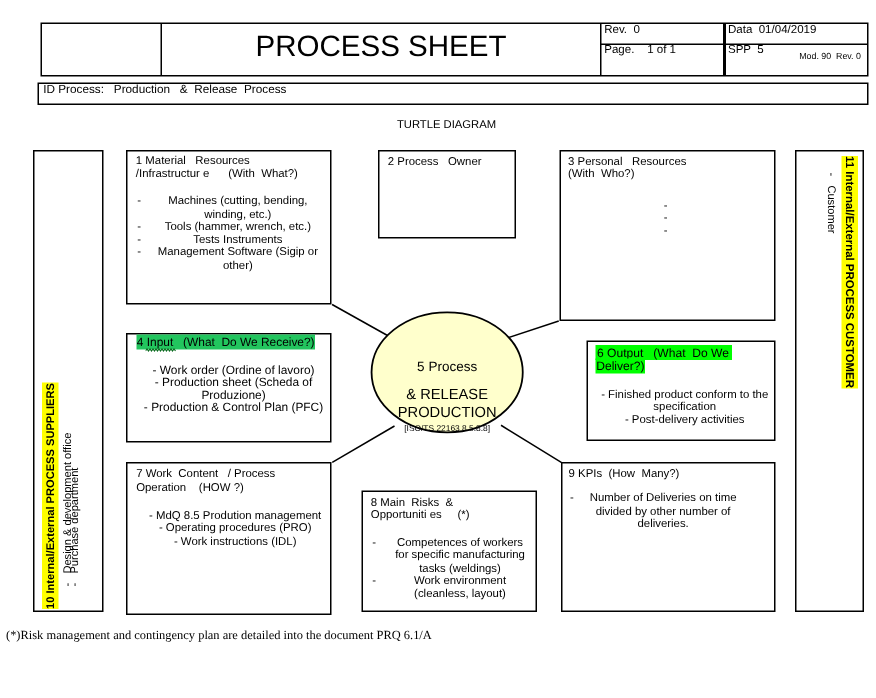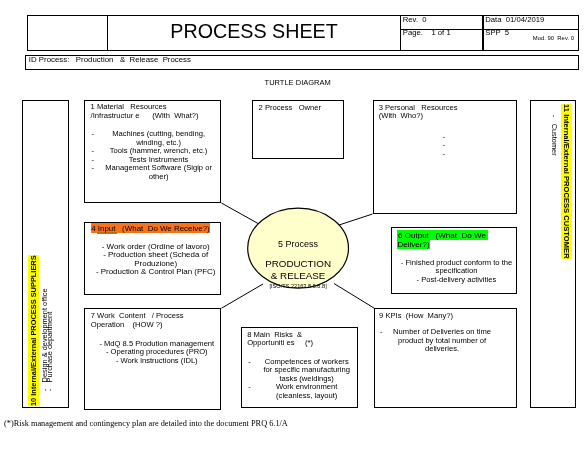--- a/index.html
+++ b/index.html
@@ -75,22 +75,22 @@
     <line x1="221.4" y1="203.0" x2="262.5" y2="226.0" stroke="#000" stroke-width="1"></line>
     <line x1="372.5" y1="214.0" x2="334.5" y2="226.5" stroke="#000" stroke-width="1"></line>
     <line x1="221.5" y1="308.2" x2="263.0" y2="284.0" stroke="#000" stroke-width="1"></line>
     <line x1="374.2" y1="308.2" x2="334.0" y2="283.5" stroke="#000" stroke-width="1"></line>
     <ellipse cx="298.1" cy="248.2" rx="50.4" ry="40.0" fill="#FFFFCC" stroke="#000" stroke-width="1.2"></ellipse>
   </svg>
 
   <div class="abs" style="left:248px;top:224px;width:100.2px;height:80px;text-align:center">
     <div style="position:absolute;left:0;top:15.3px;width:100.2px;font-size:9px">5 Process</div>
     <div style="position:absolute;left:0;top:34.3px;width:100.2px;font-size:9.8px;line-height:11.5px">
+      <div>&amp; RELEASE</div>
       <div>PRODUCTION</div>
-      <div>&amp; RELEASE</div>
     </div>
     <div style="position:absolute;left:0;top:59.1px;width:100.2px;font-size:5.6px">[ISO/TS 22163 8.5.8.8]</div>
   </div>
 
   <div class="bx thick" style="left:22.4px;top:100.2px;width:47.1px;height:308px"></div>
   <div class="vtext" style="left:29.5px;top:405.9px;font-weight:bold;font-size:7.42px"><span style="background:#FFFF00;padding:0.8px 0 0.6px">10 Internal/External PROCESS SUPPLIERS</span></div>
   <div class="vtext" style="left:40.5px;top:391.2px;font-size:7.4px"><span>-&nbsp;&nbsp;&nbsp;</span><span>Design &amp; development office</span></div>
   <div class="vtext" style="left:46.2px;top:391.2px;font-size:7.4px"><span>-&nbsp;&nbsp;&nbsp;</span><span>Purchase department</span></div>
 
   <div class="bx thick" style="left:84.2px;top:99.9px;width:136.9px;height:103px">
@@ -112,21 +112,21 @@
     <div class="txt" style="left:5.2px;top:2.5px;width:138px">3 Personal   Resources
 (With  Who?)</div>
     <ul class="dash tight" style="position:absolute;left:5.2px;top:31.5px;width:130px">
         <li>-</li>
         <li>-</li>
         <li>-</li>
       </ul>
   </div>
 
   <div class="bx thick" style="left:84.3px;top:222.1px;width:137.1px;height:72.9px">
-    <div class="txt" style="left:5.4px;top:1.7px;width:132px;font-size:7.95px"><span class="hl" style="background:#f97316"><span>4 Input   (What  Do We Receive?)</span></span></div>
+    <div class="txt" style="left:5.4px;top:1.7px;width:132px;font-size:7.95px"><span class="hl" style="background:#22c55e"><span>4 Input   (What  Do We Receive?)</span></span></div>
     <svg class="abs" style="left:11.3px;top:9.4px;width:22px;height:3px" viewBox="0 0 22 3">
       <path d="M0 2 L1 0.6 L2 2 L3 0.6 L4 2 L5 0.6 L6 2 L7 0.6 L8 2 L9 0.6 L10 2 L11 0.6 L12 2 L13 0.6 L14 2 L15 0.6 L16 2 L17 0.6 L18 2 L19 0.6 L20 2" fill="none" stroke="#0a6b1f" stroke-width="0.75"></path>
     </svg>
     <ul class="dash tight" style="position:absolute;left:5.4px;top:19.5px;width:130px;font-size:7.95px">
         <li style="font-size:7.95px">- Work order (Ordine of lavoro)</li>
         <li style="font-size:7.95px">- Production sheet (Scheda of Produzione)</li>
         <li style="font-size:7.95px">- Production &amp; Control Plan (PFC)</li>
       </ul>
   </div>
 
@@ -153,21 +153,21 @@
 Opportuniti es     (*)</div>
     <ul class="dash" style="position:absolute;left:4.9px;top:29.5px;width:105px">
         <li>Competences of workers for specific manufacturing tasks (weldings)</li>
         <li>Work environment (cleanless, layout)</li>
       </ul>
   </div>
 
   <div class="bx thick" style="left:374.2px;top:308.2px;width:143px;height:99.6px">
     <div class="txt" style="left:3.9px;top:2.5px;width:138px">9 KPIs  (How  Many?)</div>
     <ul class="dash" style="position:absolute;left:3.9px;top:19.3px;width:112px">
-        <li>Number of Deliveries on time product by total number of deliveries.</li>
+        <li>Number of Deliveries on time divided by other number of deliveries.</li>
       </ul>
   </div>
 
   <div class="bx thick" style="left:530.4px;top:100.3px;width:46.1px;height:307.7px"></div>
   <div class="vtext down" style="left:569.8px;top:104.2px;font-weight:bold;font-size:7.62px"><span style="background:#FFFF00;padding:0.8px 0 0.6px">11 Internal/External PROCESS CUSTOMER</span></div>
   <div class="vtext down" style="left:558.3px;top:115.2px;font-size:7.4px"><span>-&nbsp;&nbsp;&nbsp;</span><span>Customer</span></div>
 
   <div class="footer">(*)Risk management and contingency plan are detailed into the document PRQ 6.1/A</div>
 </div>
 

